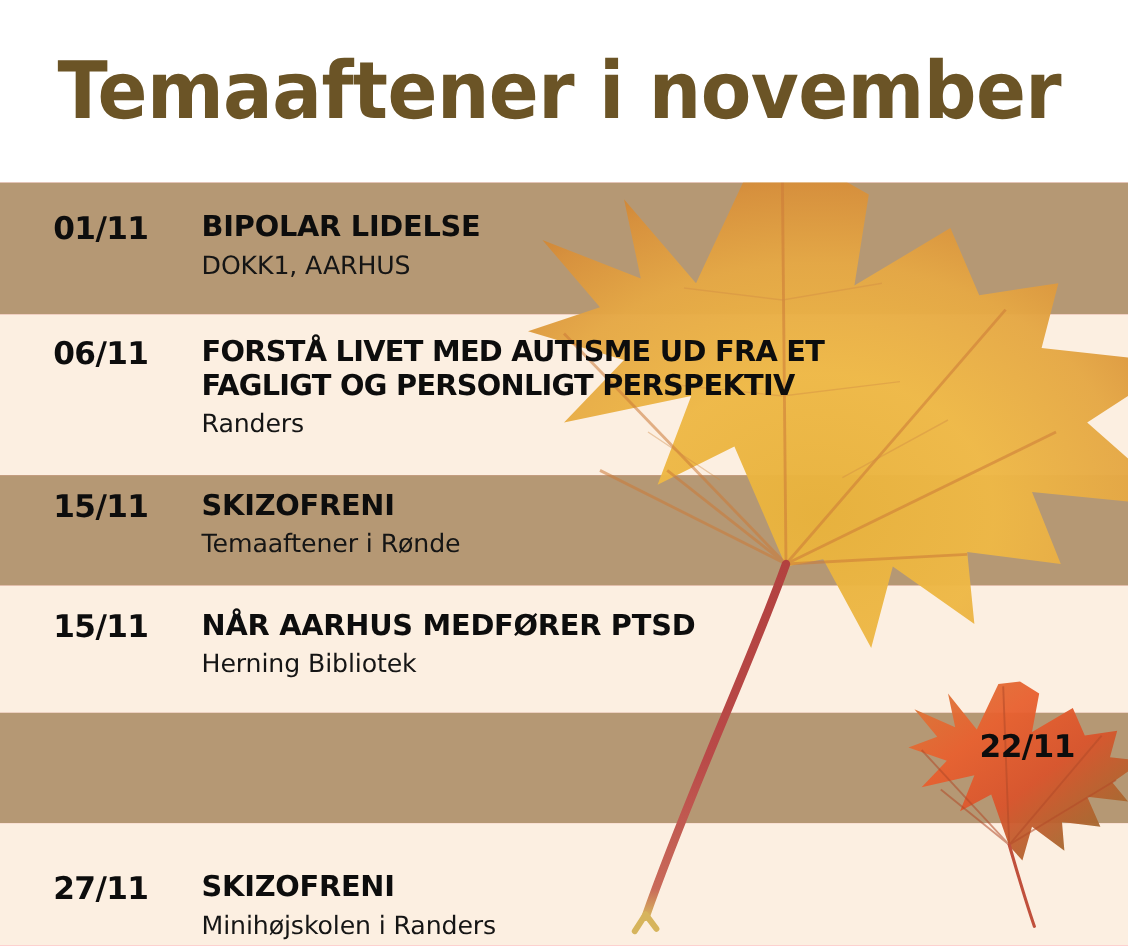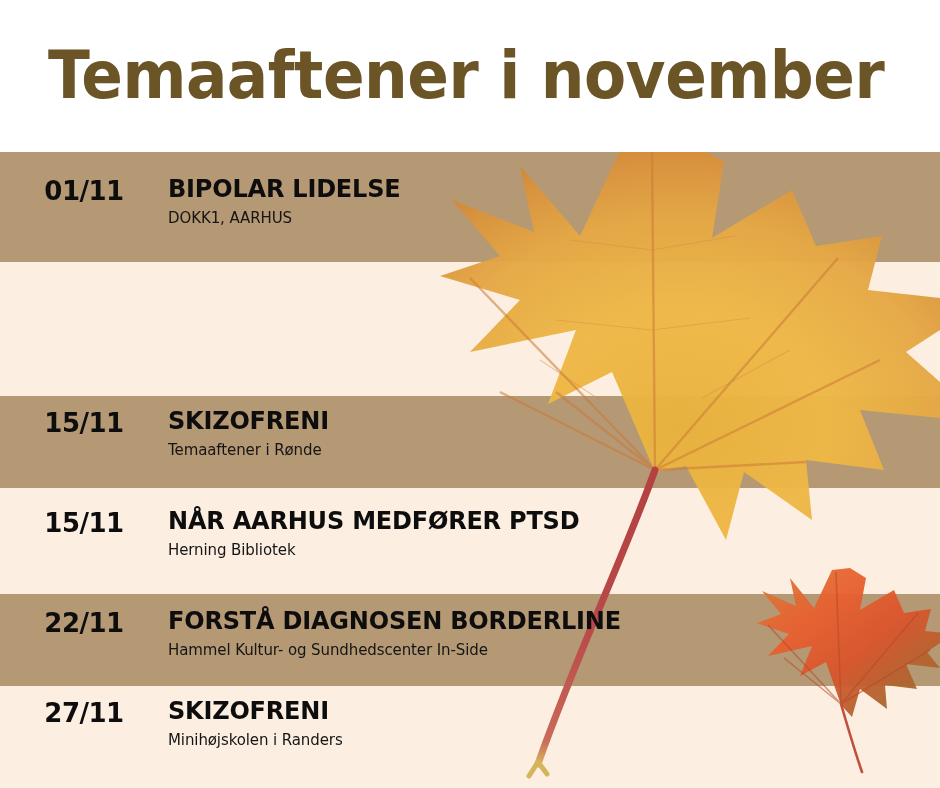--- a/index.html
+++ b/index.html
@@ -72,21 +72,21 @@
     font-family:"DejaVu Sans", sans-serif;
     font-size:24px;
     font-weight:700;
     color:#0d0d0d;
     letter-spacing:-0.2px;
     line-height:1.16;
     white-space:pre-line;
   }
   .ev-venue {
     font-family:"DejaVu Sans", sans-serif;
-    font-size:15px;
+    font-size:21px;
     font-weight:400;
     color:#151515;
     letter-spacing:-0.1px;
     line-height:1.2;
     margin-top:5px;
     white-space:nowrap;
   }
   .row.two-line .ev-title { letter-spacing:-0.6px; }
 </style>
 </head>
@@ -182,46 +182,50 @@
   <div class="rows">
 
     <div class="row" style="top:176px;">
       <div class="date">01/11</div>
       <div class="info">
         <div class="ev-title">BIPOLAR LIDELSE</div>
         <div class="ev-venue">DOKK1, AARHUS</div>
       </div>
     </div>
 
+    <div class="row two-line" style="top:280px;">
+      <div class="date">06/11</div>
+      <div class="info">
+        <div class="ev-title">FORSTÅ LIVET MED AUTISME UD FRA ET
+FAGLIGT OG PERSONLIGT PERSPEKTIV</div>
+        <div class="ev-venue">Randers</div>
+      </div>
+    </div>
 
     <div class="row" style="top:408px;">
       <div class="date">15/11</div>
       <div class="info">
         <div class="ev-title">SKIZOFRENI</div>
         <div class="ev-venue">Temaaftener i Rønde</div>
       </div>
     </div>
 
     <div class="row" style="top:508px;">
       <div class="date">15/11</div>
       <div class="info">
         <div class="ev-title">NÅR AARHUS MEDFØRER PTSD</div>
         <div class="ev-venue">Herning Bibliotek</div>
       </div>
     </div>
 
     <div class="row" style="top:608px;justify-content:flex-end;">
       <div class="date">22/11</div>
-      <div class="info">
-        <div class="ev-title">FORSTÅ DIAGNOSEN BORDERLINE</div>
-        <div class="ev-venue">Hammel Kultur- og Sundhedscenter In-Side</div>
-      </div>
-    </div>
-
-    <div class="row" style="top:698px;">
+    </div>
+
+    <div class="row" style="top:726px;">
       <div class="date">27/11</div>
       <div class="info">
         <div class="ev-title">SKIZOFRENI</div>
         <div class="ev-venue">Minihøjskolen i Randers</div>
       </div>
     </div>
 
   </div>
 </div>
 

